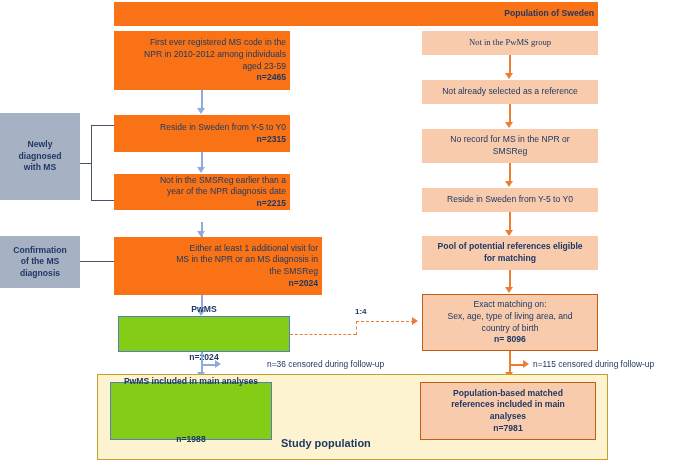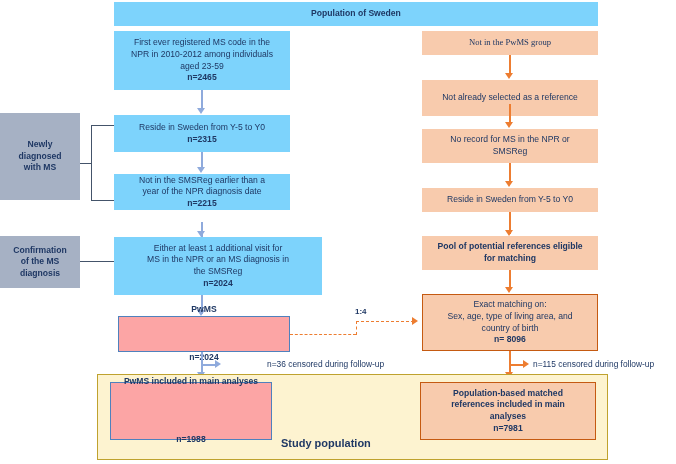--- a/index.html
+++ b/index.html
@@ -24,22 +24,22 @@
     text-align:center;
     color:#1f3864;
     font-size:8.6px;
     line-height:11.6px;
     padding:2px 4px;
   }
   .box .ln{display:block;white-space:nowrap;}
   .bold{font-weight:bold;}
 
   
-  .blue-fill{background:#7dd3fc;}
-  .blue-outline{background:#fca5a5;border:1.4px solid #4f81bd;gap:36px;}
+  .blue-fill{background:#f97316;align-items:flex-end;}
+  .blue-outline{background:#84cc16;border:1.4px solid #4f81bd;gap:36px;}
   .orange-fill{background:#f8cbad;}
   .orange-outline{background:#f8cbad;border:1.4px solid #c55a11;}
   .gray-fill{background:#a6b1c4;color:#1f3864;font-weight:bold;}
   .yellow-box{background:#fdf3d0;border:1.6px solid #bfa22e;}
 
   .header-bar{
     color:#1f3864;
     font-weight:bold;
     font-size:8.6px;
   }
@@ -180,21 +180,21 @@
   <div class="arrow-right" style="left:215px;top:360px;"></div>
   <div class="note" style="left:225px;top:359px;padding-left:42px;">n=36 censored during follow-up</div>
 
   <div class="box orange-fill" style="left:422px;top:31px;width:176px;height:24px;font-family:Liberation Serif, serif;">
     <span class="ln">Not in the PwMS group</span>
   </div>
 
   <div class="vline or" style="left:509px;top:55px;height:21px;"></div>
   <div class="arrow-down or" style="left:505px;top:73px;"></div>
 
-  <div class="box orange-fill" style="left:422px;top:80px;width:176px;height:36px;">
+  <div class="box orange-fill" style="left:422px;top:80px;width:176px;height:24px;">
     <span class="ln">Not already selected as a reference</span>
   </div>
 
   <div class="vline or" style="left:509px;top:104px;height:21px;"></div>
   <div class="arrow-down or" style="left:505px;top:122px;"></div>
 
   <div class="box orange-fill" style="left:422px;top:129px;width:176px;height:34px;">
     <span class="ln">No record for MS in the NPR or</span>
     <span class="ln">SMSReg</span>
   </div>

